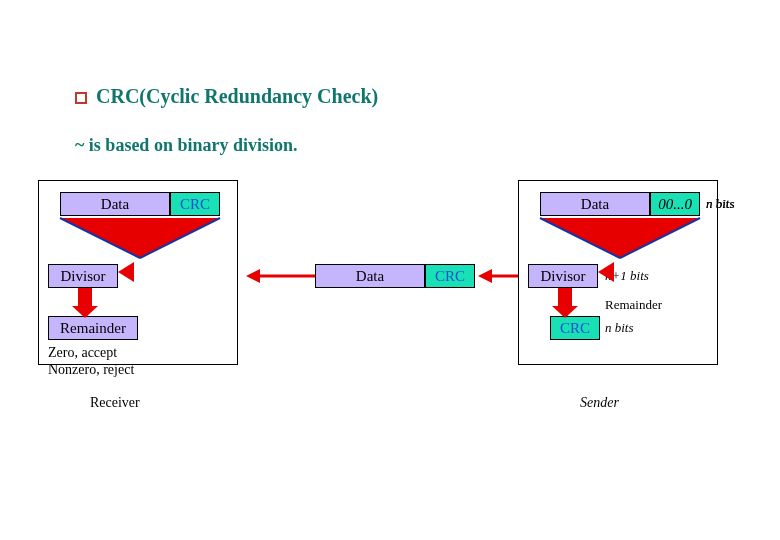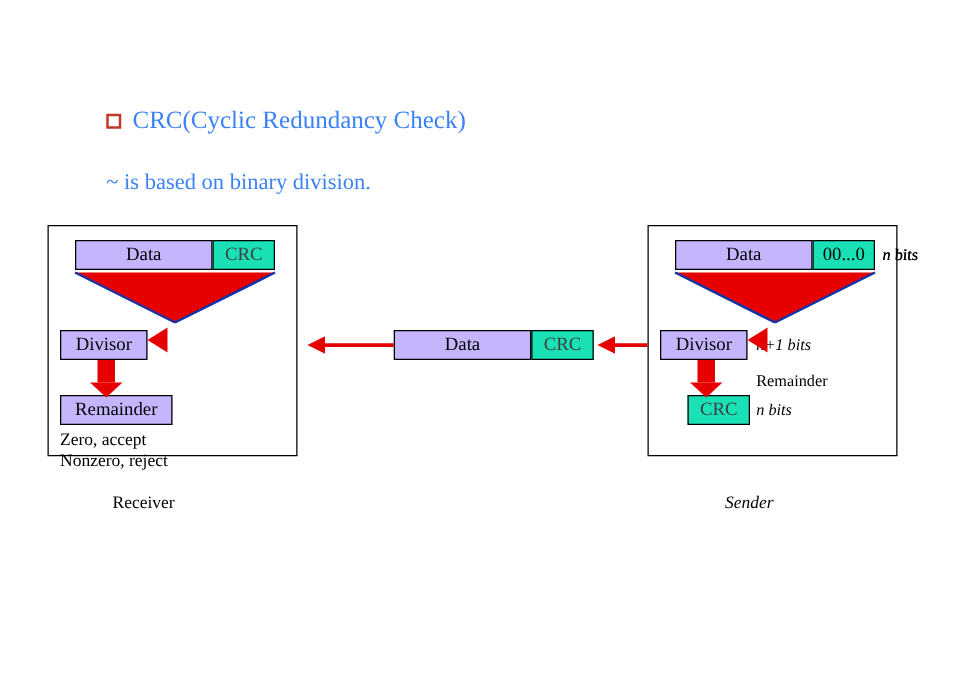--- a/index.html
+++ b/index.html
@@ -7,23 +7,22 @@
     margin: 0;
     padding: 0;
     width: 780px;
     height: 540px;
     background: #fff;
     font-family: "Times New Roman", serif;
     position: relative;
   }
   .heading {
     position: absolute;
-    font-weight: normal;
-    color: #3b82f6;
-    margin-left: 10px;
+    font-weight: bold;
+    color: #0f766e;
   }
   .bullet {
     width: 12px; height: 12px;
     border: 2px solid #c0392b;
     display: inline-block;
     margin-right: 4px;
     vertical-align: -1px;
   }
   .panel {
     position: absolute;
@@ -32,22 +31,22 @@
   }
   .box {
     position: absolute;
     border: 1.5px solid #000;
     background: #c4b5fd;
     text-align: center;
     line-height: 22px;
     font-size: 15px;
     color: #000;
   }
-  .box.crc { background: #19e0b5; color: #404040; }
-  .box.zeros { background: #19e0b5; color: #000; }
+  .box.crc { background: #19e0b5; color: #1d4ed8; }
+  .box.zeros { background: #19e0b5; color: #000; font-style: italic; }
   .label {
     position: absolute;
     font-size: 14px;
     color: #000;
     text-align: left;
   }
   .side-label {
     position: absolute;
     font-size: 13px;
     font-style: italic;

